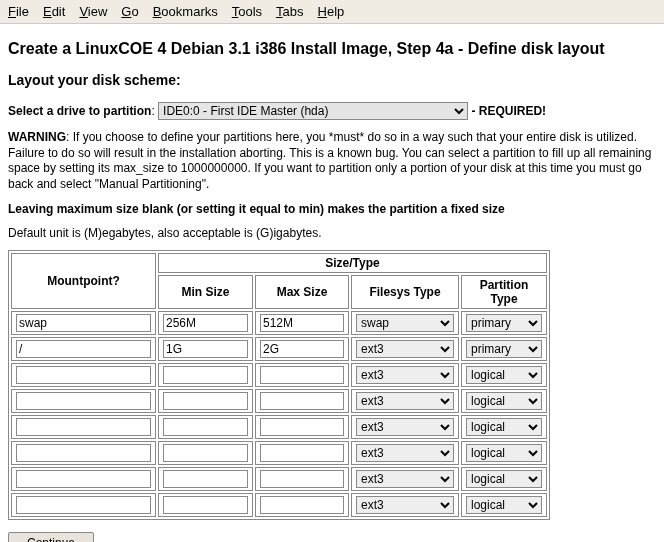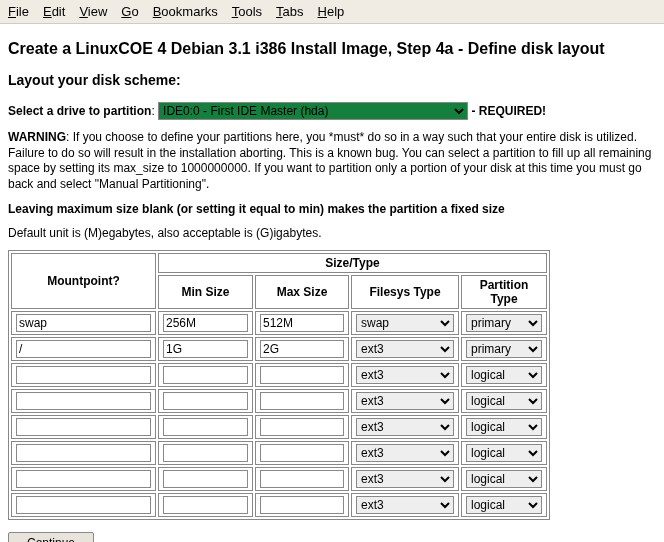--- a/index.html
+++ b/index.html
@@ -37,21 +37,21 @@
     font-weight: bold;
     font-size: 14px;
     margin: 0 0 14px 0;
   }
   .select-row {
     margin-bottom: 10px;
   }
   .select-row select {
     font-size: 12px;
     width: 310px;
-    background: #15803d;
+    background: #e5e5e5;
     border: 1px solid #888;
   }
   .bold { font-weight: bold; }
   p.warning {
     margin: 6px 0 10px 0;
     line-height: 1.3;
   }
   p.note {
     margin: 6px 0 10px 0;
   }

